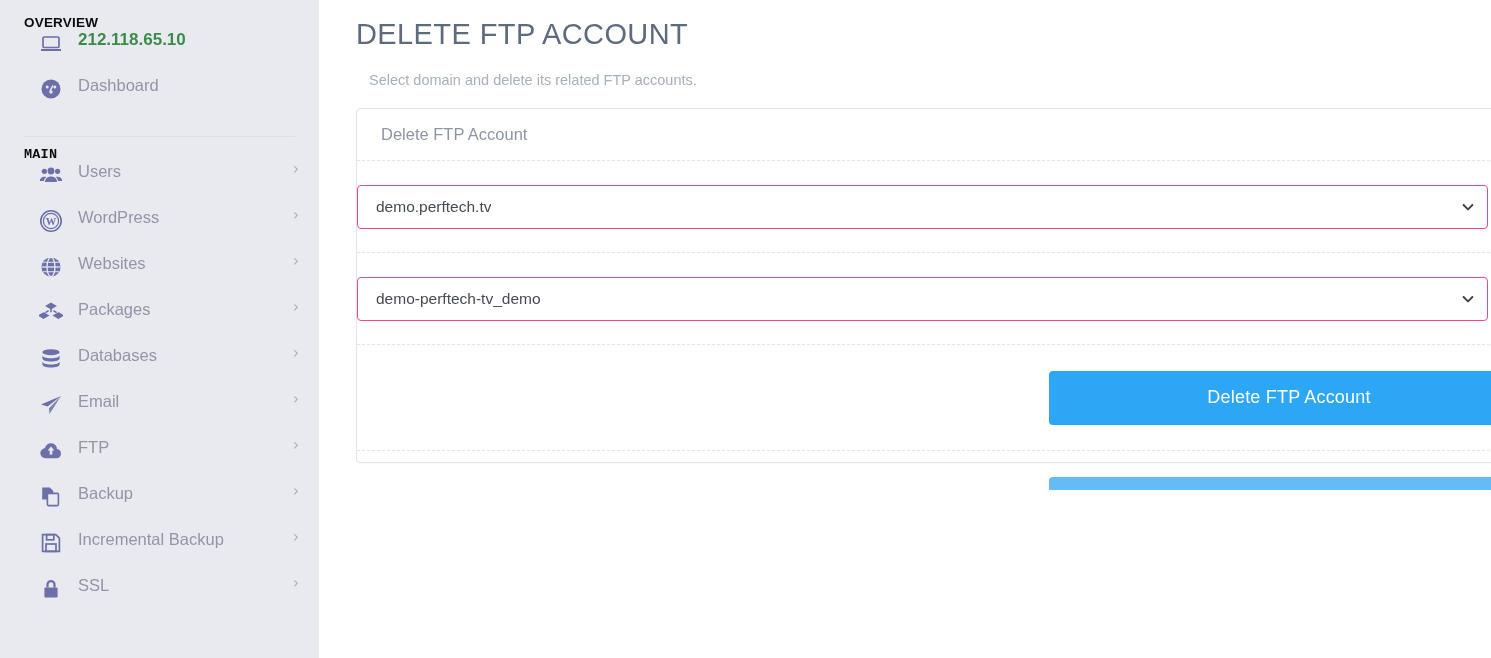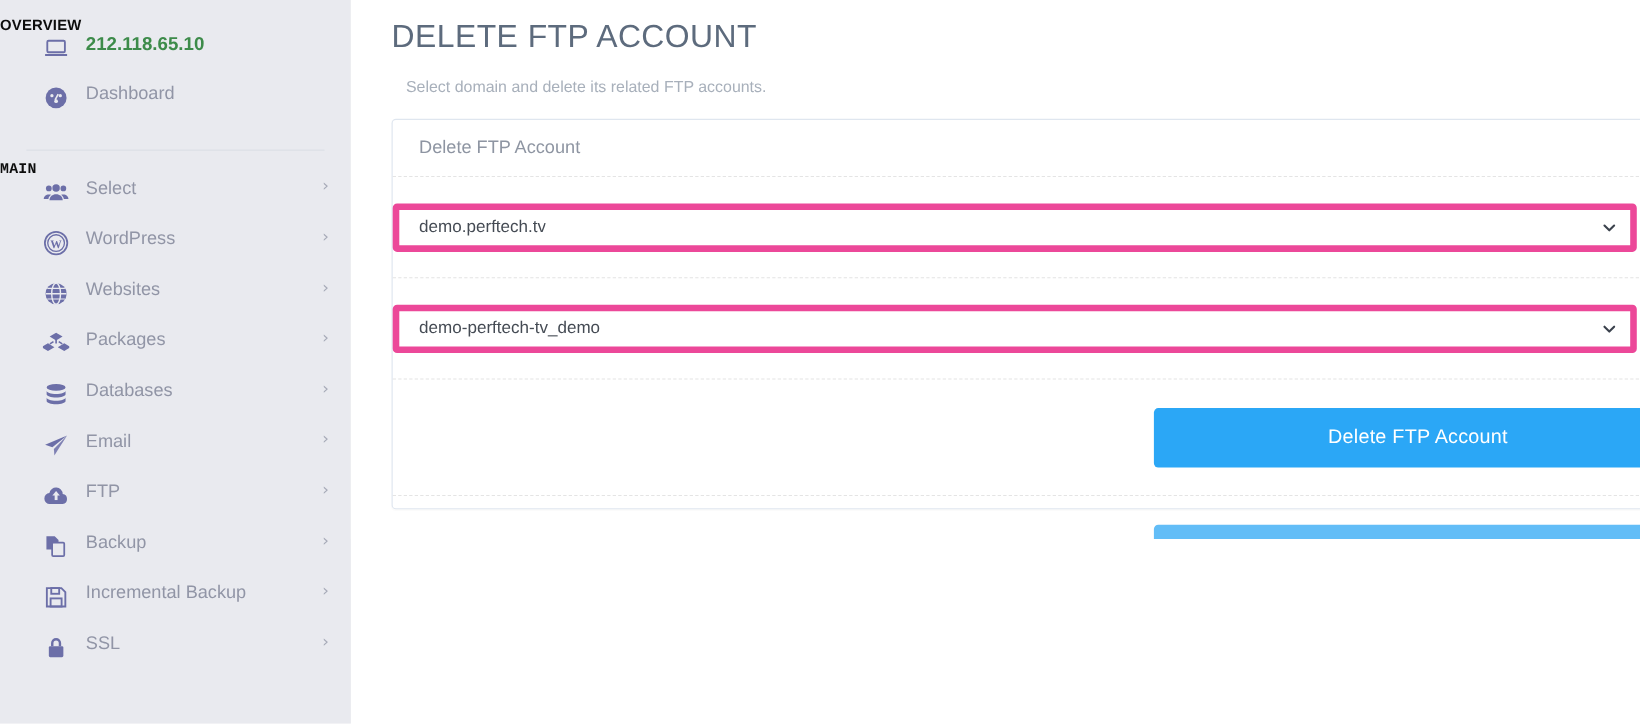--- a/index.html
+++ b/index.html
@@ -20,20 +20,21 @@
     background: #e9eaef;
     flex: 0 0 319px;
     position: relative;
     overflow: hidden;
   }
   .side-section-title {
     font-size: 13.5px;
     font-weight: bold;
     color: #0d0d0d;
     letter-spacing: 0.2px;
+    padding-left: 24px;
   }
   #ovw-title { padding-top: 15px; }
   #main-title { padding-top: 10px; font-family: Liberation Mono, monospace; }
 
   .side-divider {
     height: 1px;
     background: #dadee6;
     margin: 14px 24px 0 24px;
   }
 
@@ -139,21 +140,21 @@
     padding-right: 24px;
     font-size: 15.5px;
     font-weight: bold;
     color: #42474f;
   }
   .form-field { flex: 1 1 auto; padding-right: 22px; }
 
   .select-box {
     position: relative;
     height: 44px;
-    border: 6px solid #ec4899;
+    border: 1px solid #ec4899;
     border-radius: 4px;
     background: #ffffff;
     display: flex;
     align-items: center;
     padding-left: 18px;
     padding-right: 34px;
     cursor: pointer;
   }
   .select-value {
     font-size: 15.5px;
@@ -229,21 +230,21 @@
       <span class="ico">
         <svg width="24" height="24" viewBox="0 0 24 24" fill="currentColor">
           <circle cx="12" cy="8" r="3.4"></circle>
           <circle cx="5.4" cy="8.3" r="2.6"></circle>
           <circle cx="18.6" cy="8.3" r="2.6"></circle>
           <path d="M6 19c0-3.3 2.7-5.4 6-5.4s6 2.1 6 5.4z"></path>
           <path d="M0.8 18c0-2.6 2-4.2 4.6-4.2 0.7 0 1.4 0.1 2 0.3-1.4 1-2.3 2.4-2.4 3.9z"></path>
           <path d="M23.2 18c0-2.6-2-4.2-4.6-4.2-0.7 0-1.4 0.1-2 0.3 1.4 1 2.3 2.4 2.4 3.9z"></path>
         </svg>
       </span>
-      <span class="side-label">Select</span>
+      <span class="side-label">Users</span>
       <span class="chev">›</span>
     </div>
 
     <div class="side-item">
       <span class="ico">
         <svg width="24" height="24" viewBox="0 0 24 24">
           <circle cx="12" cy="12" r="10.2" fill="none" stroke="currentColor" stroke-width="1.6"></circle>
           <circle cx="12" cy="12" r="7.6" fill="none" stroke="currentColor" stroke-width="1.2"></circle>
           <text x="12" y="16.4" font-size="10.5" font-family="Liberation Serif, serif" font-weight="bold" text-anchor="middle" fill="currentColor">W</text>
         </svg>

